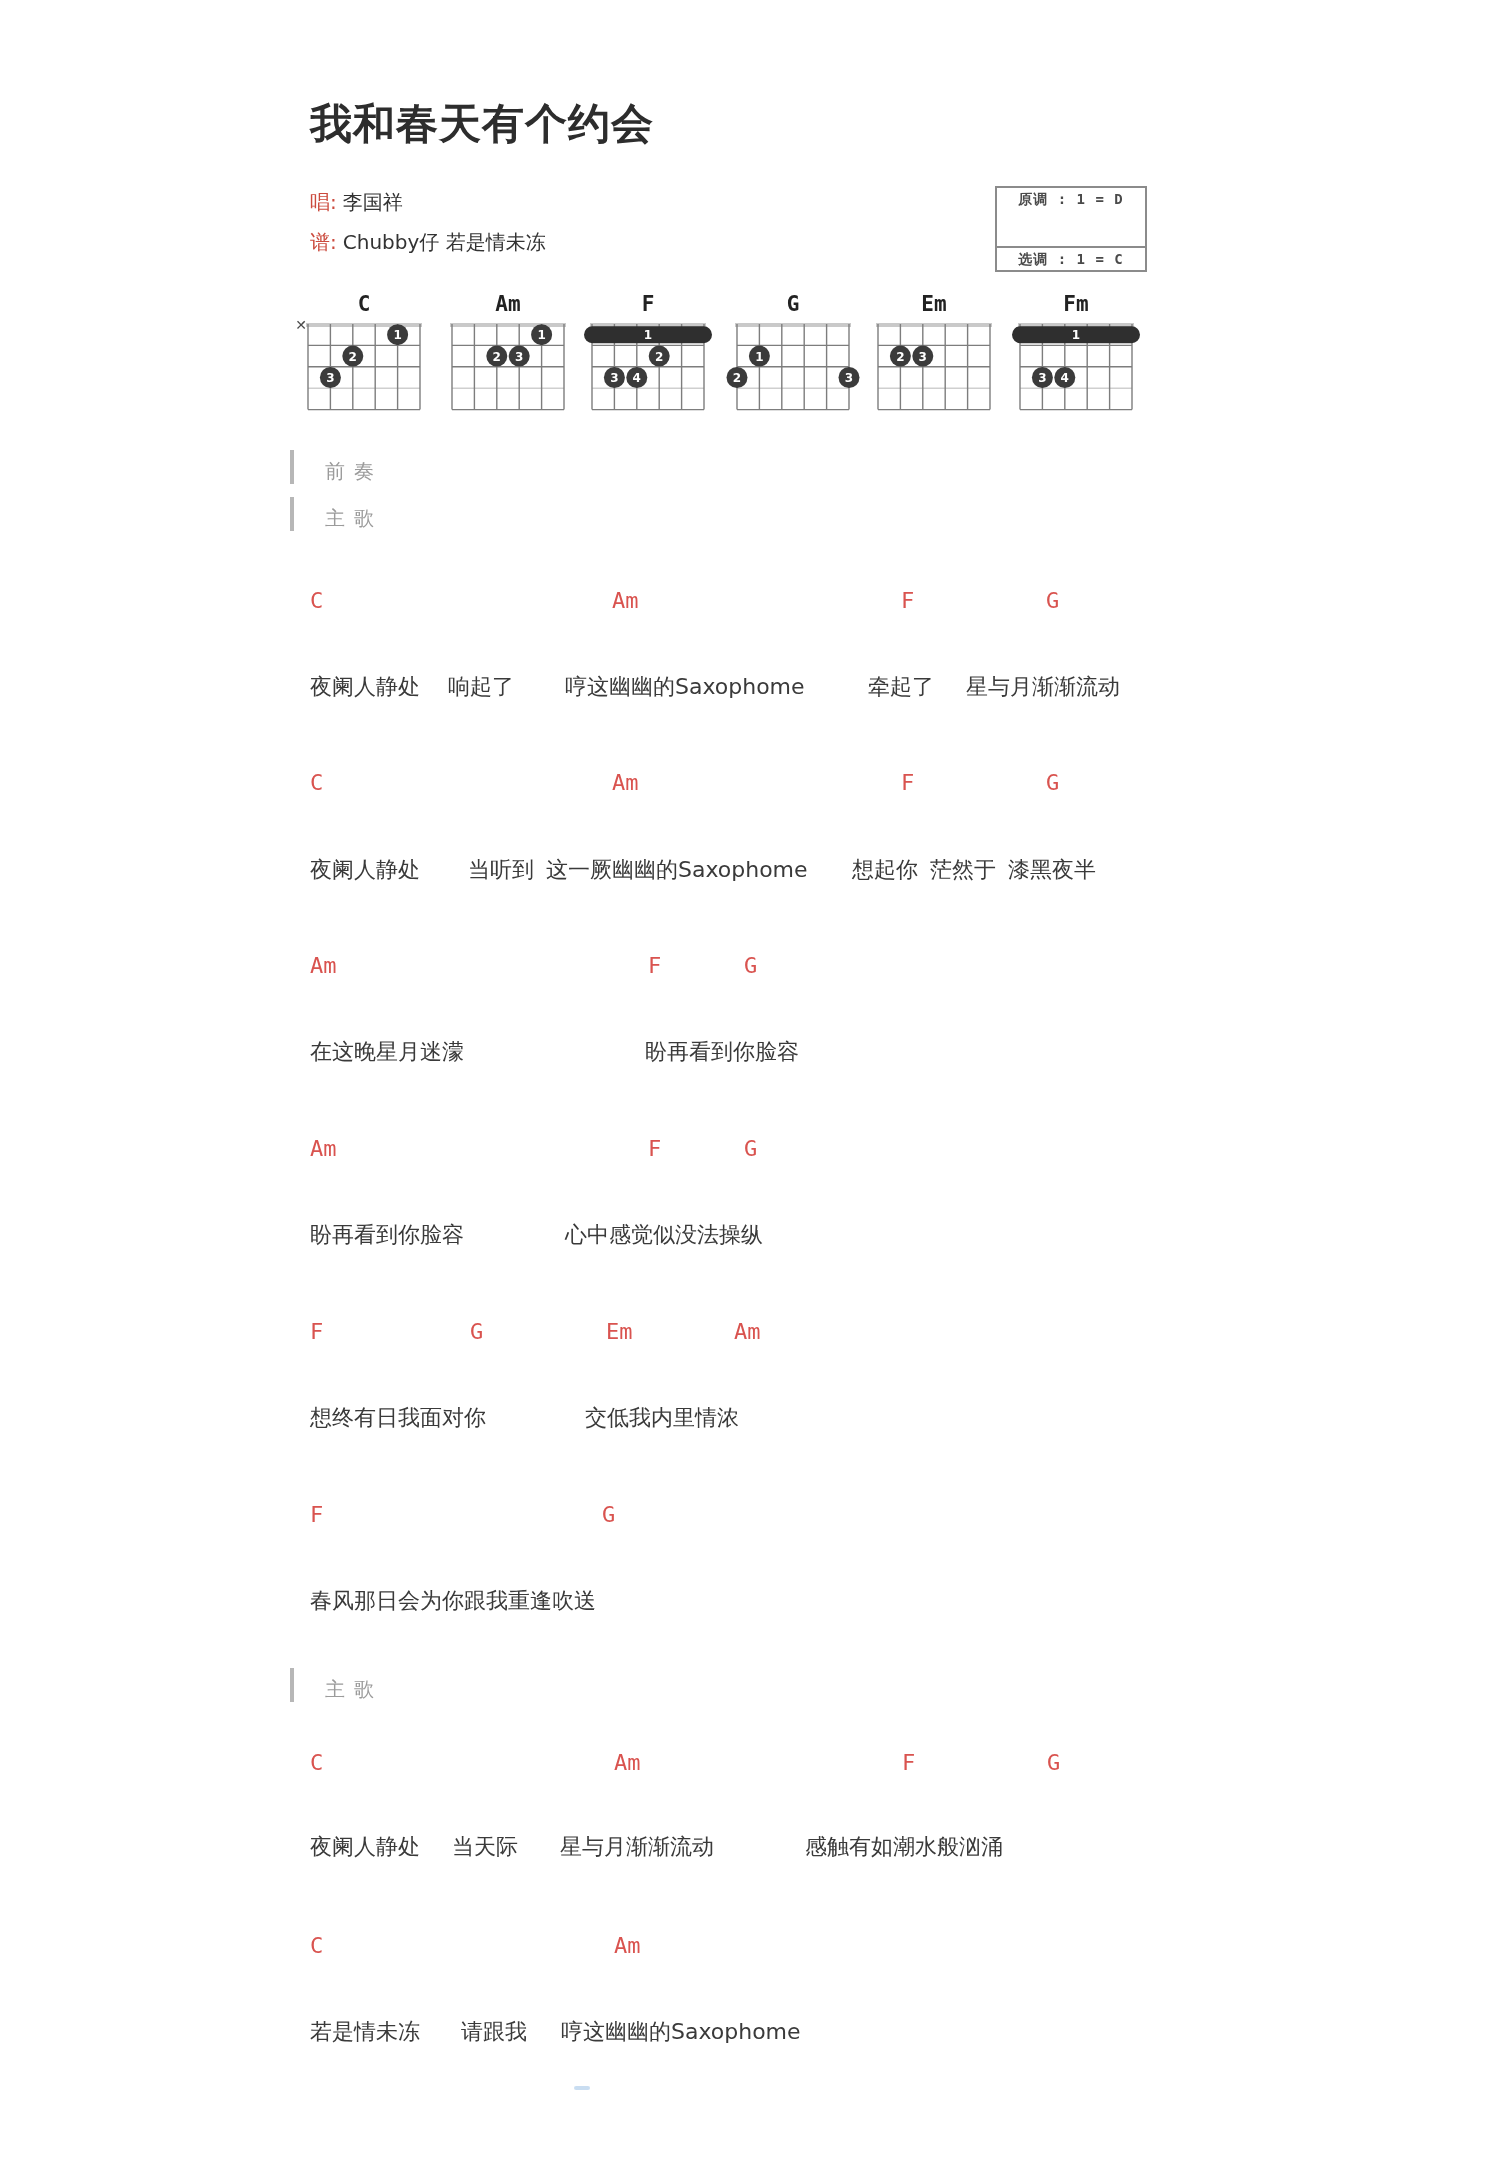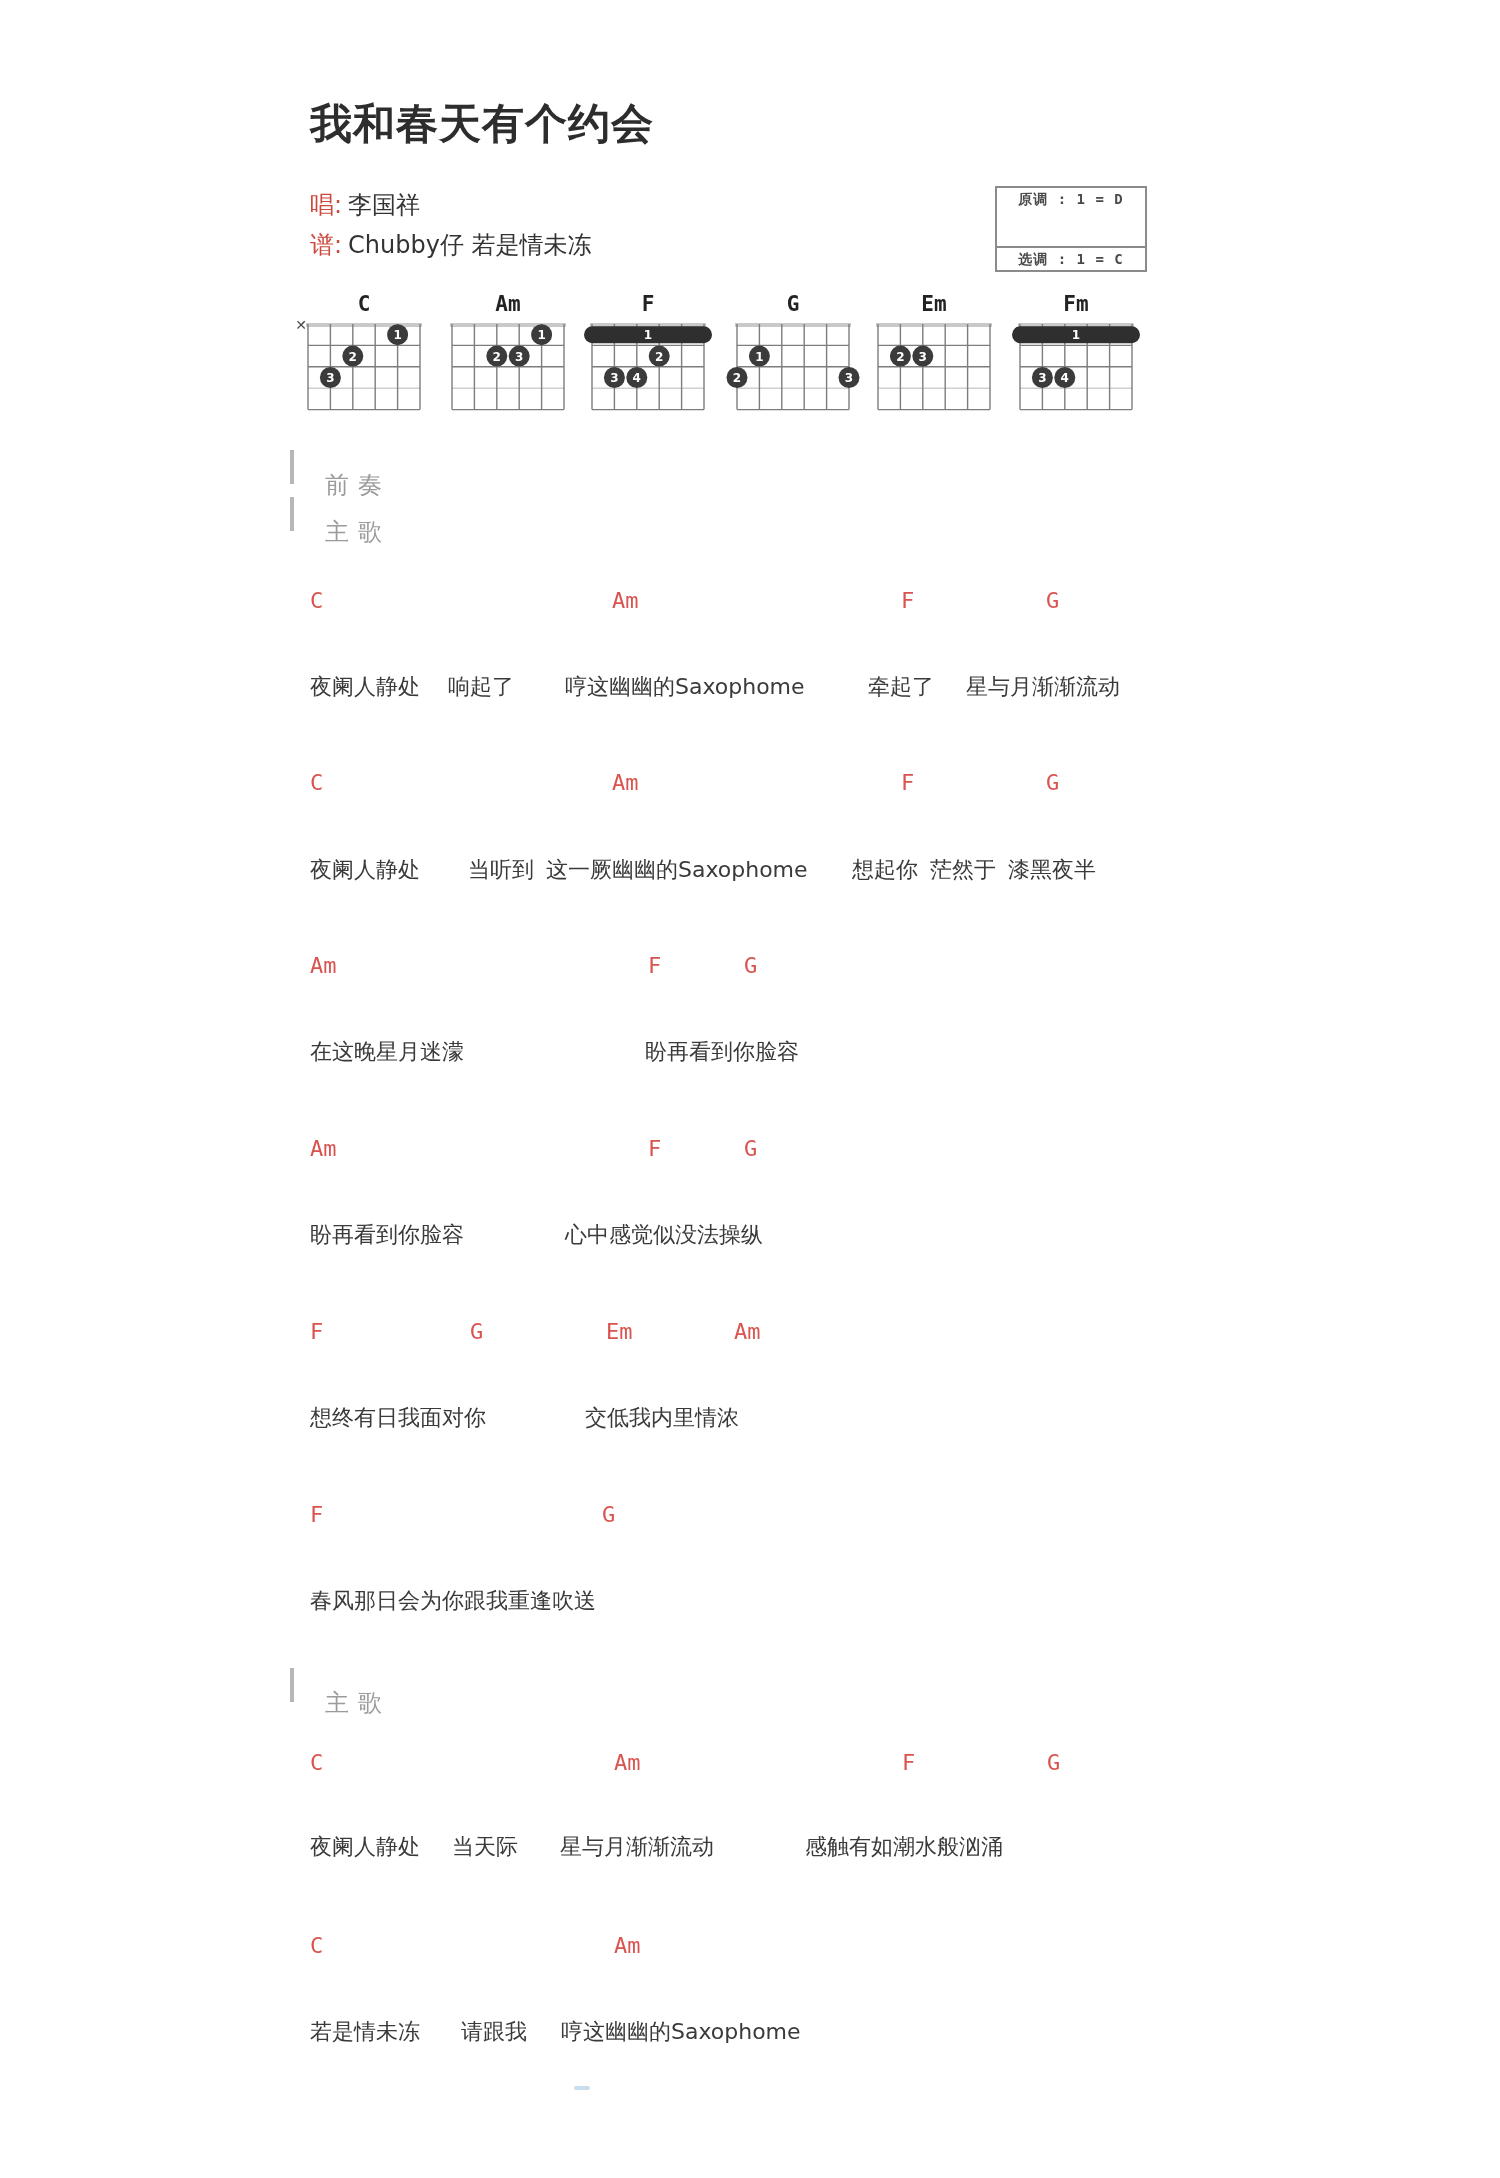--- a/index.html
+++ b/index.html
@@ -10,21 +10,21 @@
     background: #ffffff;
     font-family: "DejaVu Sans", "Liberation Sans", sans-serif;
     overflow: hidden;
     text-decoration: underline;
   }
   .title {
     position: absolute; left: 310px; top: 96px;
     font-size: 42px; font-weight: bold; color: #2d2d2d;
     letter-spacing: 1px; margin: 0;
   }
-  .meta-line { position: absolute; font-size: 24px; color: #333333; }
+  .meta-line { position: absolute; font-size: 20px; color: #333333; }
   .meta-line .meta-label { color: #cb4a3d; margin-right: 6px; }
   #meta-singer { left: 310px; top: 189px; }
   #meta-sheet  { left: 310px; top: 229px; }
   .key-box {
     position: absolute; left: 995px; top: 186px; width: 148px;
     border: 2px solid #8b8b8b; background: #ffffff;
   }
   .key-row {
     height: 22px; line-height: 22px; text-align: center;
     font-size: 14px; font-weight: bold; color: #4a4a4a;
@@ -37,22 +37,22 @@
   .diag-name {
     text-align: center; height: 27px; font-size: 21px; font-weight: bold;
     color: #222222;
     font-family: "DejaVu Sans Mono", "Liberation Mono", monospace;
   }
   .diagram svg { display: block; }
 
   .section-row { position: absolute; left: 290px; width: 300px; height: 36px; }
   .section-bar { position: absolute; left: 0; top: 0; width: 4px; height: 34px; background: #b7b7b7; }
   .section-text {
-    position: absolute; left: 35px; top: 19px;
-    font-size: 24px; color: #9b9b9b; letter-spacing: 9px;
+    position: absolute; left: 35px; top: 8px;
+    font-size: 20px; color: #9b9b9b; letter-spacing: 9px;
   }
 
   .chord-line { position: absolute; left: 0; width: 1500px; height: 30px; }
   .chord {
     position: absolute; top: 0;
     font-size: 22px; color: #d9534f;
     font-family: "DejaVu Sans Mono", "Liberation Mono", monospace;
   }
   .lyric-line { position: absolute; left: 0; width: 1500px; height: 32px; }
   .lyric-seg {

